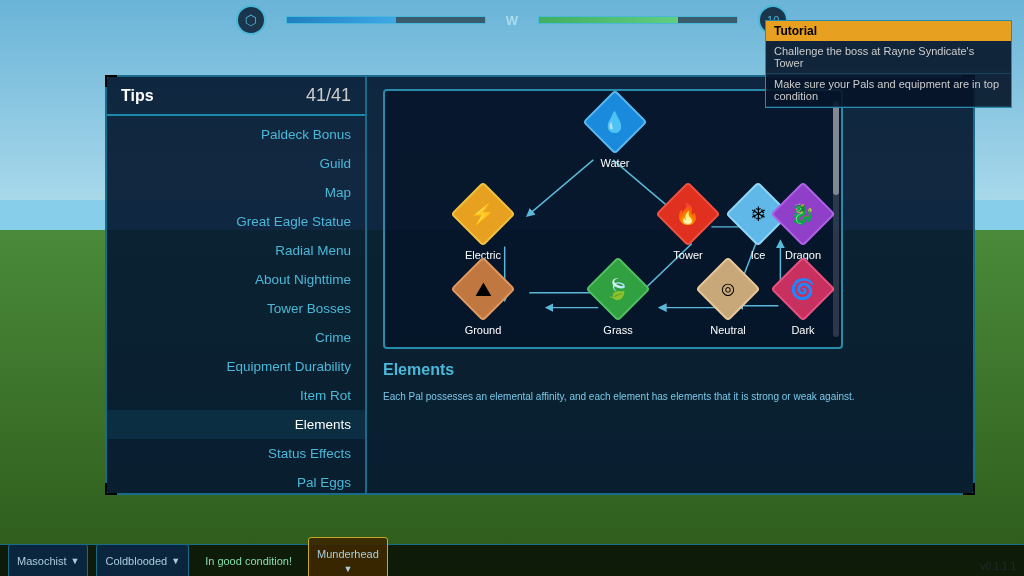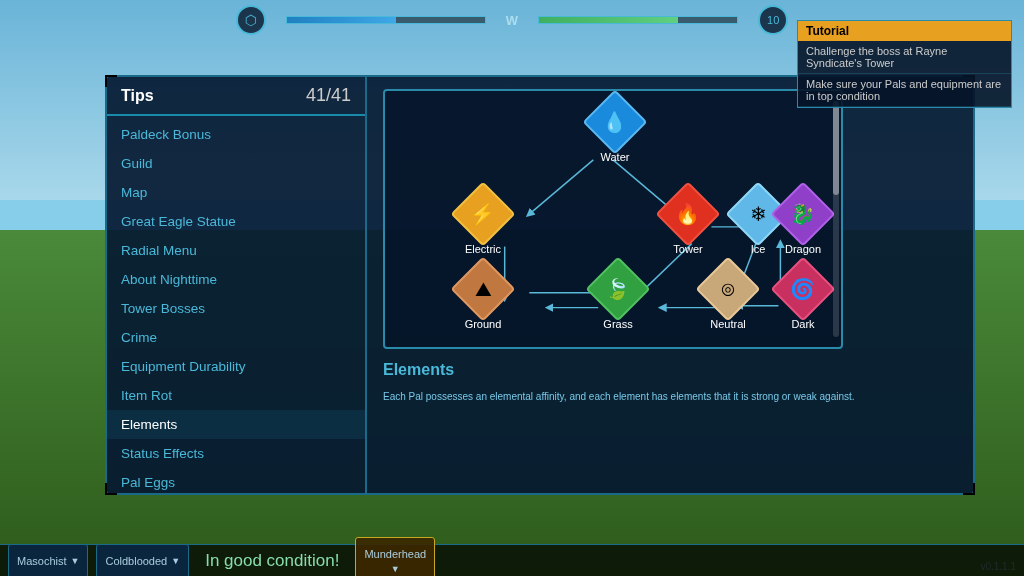--- a/index.html
+++ b/index.html
@@ -68,20 +68,21 @@
 
     .sidebar-count {
       color: #cccccc;
       font-size: 18px;
     }
 
     .sidebar-items {
       flex: 1;
       overflow-y: auto;
       padding: 4px 0;
+      text-align: right;
     }
 
     .sidebar-items::-webkit-scrollbar {
       width: 6px;
     }
     .sidebar-items::-webkit-scrollbar-track {
       background: rgba(0,0,0,0.3);
     }
     .sidebar-items::-webkit-scrollbar-thumb {
       background: #1a6a8a;
@@ -154,21 +155,21 @@
     .elem-diamond-inner {
       transform: rotate(-45deg);
       font-size: 20px;
       line-height: 1;
     }
 
     .elem-label {
       font-size: 11px;
       color: #ffffff;
       white-space: nowrap;
-      margin-top: 2px;
+      margin-top: 8px;
     }
 
     
     .water { background: #1a8adc; border: 2px solid #5ab8f0; }
     .electric { background: #e8a020; border: 2px solid #f0c040; }
     .fire { background: #e03020; border: 2px solid #f05040; }
     .ice { background: #60b8e8; border: 2px solid #90d8f8; }
     .dragon { background: #9040c8; border: 2px solid #b060e8; }
     .ground { background: #c07840; border: 2px solid #e09860; }
     .grass { background: #30a040; border: 2px solid #50c060; }
@@ -196,21 +197,21 @@
       color: #7ac8e8;
       font-size: 10px;
       line-height: 1.5;
     }
 
     
     .tutorial-panel {
       position: absolute;
       top: 20px;
       right: 12px;
-      width: 215px;
+      width: 247px;
       background: rgba(5, 20, 40, 0.9);
       border: 1px solid #2a8aaa;
       z-index: 15;
     }
 
     .tutorial-header {
       background: #e8a020;
       color: #000;
       font-size: 12px;
       font-weight: bold;
@@ -289,21 +290,21 @@
       gap: 4px;
     }
 
     .status-pill-yellow {
       background: rgba(60,40,0,0.9);
       border-color: #c8a820;
     }
 
     .status-text {
       color: #88ddaa;
-      font-size: 17px;
+      font-size: 11px;
       margin-left: 8px;
     }
 
     .version-text {
       position: absolute;
       bottom: 4px;
       right: 8px;
       color: #668899;
       font-size: 10px;
     }

